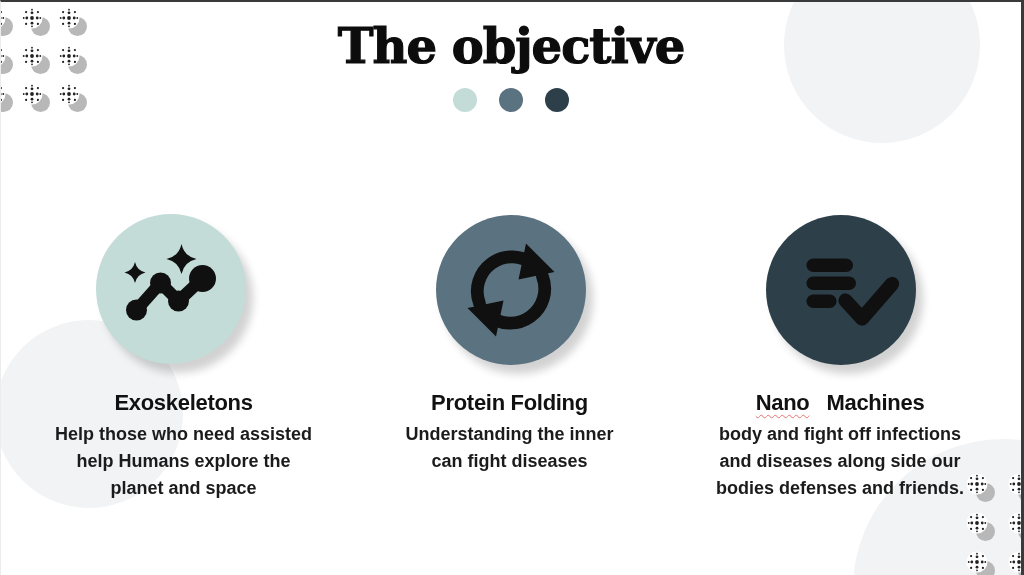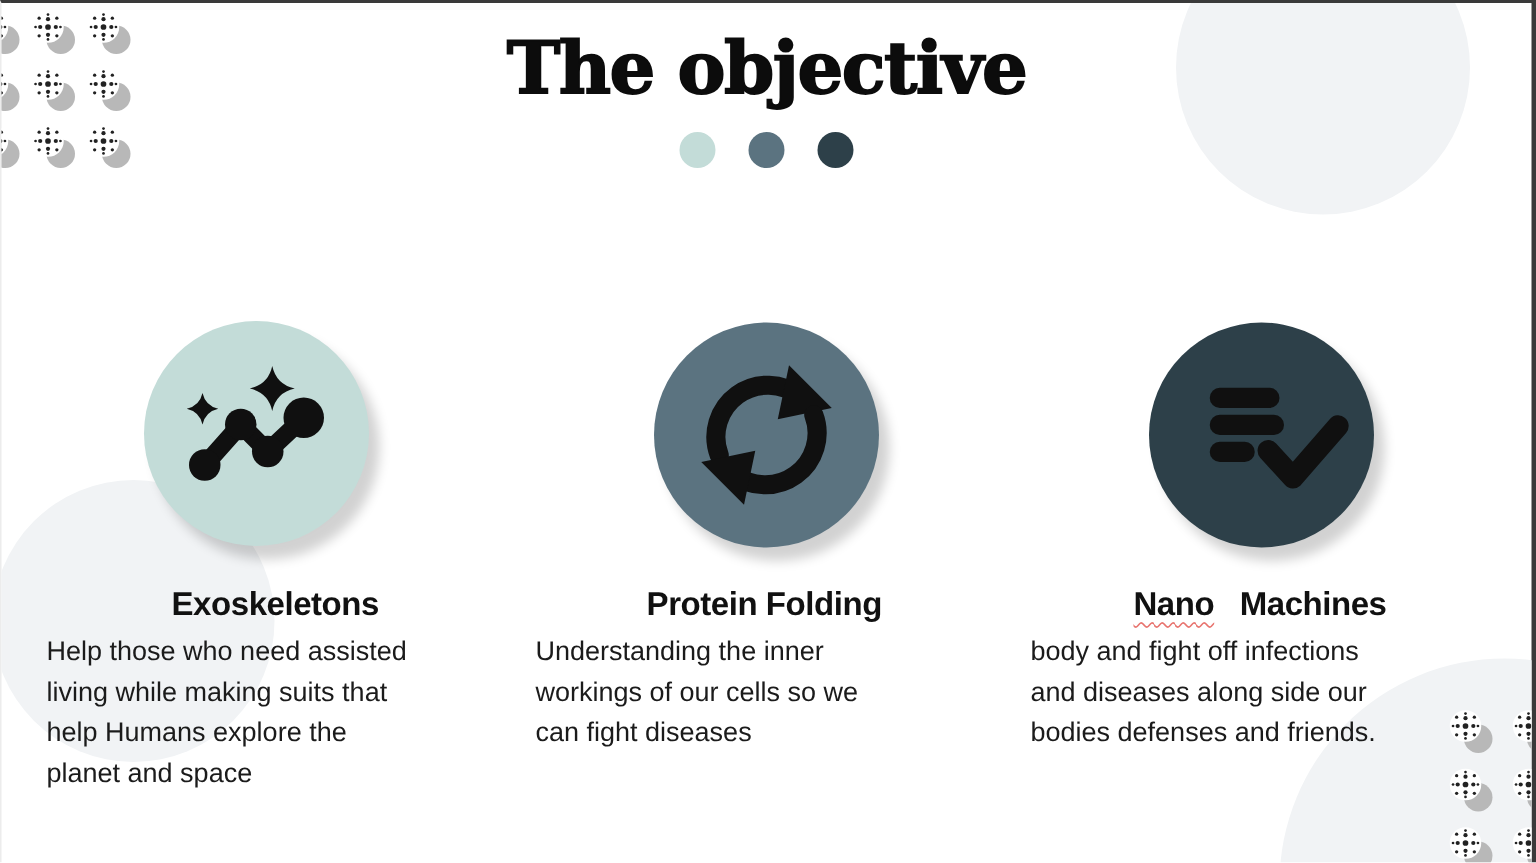--- a/index.html
+++ b/index.html
@@ -33,21 +33,21 @@
   .fc-2{left:435px;top:213px;}
   .fc-3{left:765px;top:213px;}
   .col{position:absolute;text-align:center;}
   .col-1{left:30px;width:305px;}
   .col-2{left:356px;width:305px;}
   .col-3{left:686px;width:306px;}
   .heading{
     position:absolute;top:388px;width:inherit;text-align:center;
     font-weight:bold;font-size:22px;letter-spacing:-0.3px;color:#111;
   }
-  .body-text{position:absolute;top:419px;width:inherit;text-align:left;font-size:18px;line-height:27px;color:#1b1b1b;}
+  .body-text{position:absolute;top:419px;width:inherit;text-align:center;font-size:18px;line-height:27px;color:#1b1b1b;font-weight:bold;}
   .misspelled{
     text-decoration:underline wavy #e8746f 1px;text-underline-offset:4px;margin-right:17px;
   }
   .stroke{fill:none;stroke:currentColor;stroke-linecap:round;stroke-linejoin:round;}
   .fill{fill:currentColor;stroke:none;}
 </style>
 </head>
 <body>
 
 <svg width="0" height="0" style="position:absolute">
@@ -166,31 +166,29 @@
       <rect class="fill" x="27" y="41" width="33" height="9" rx="4.5"></rect>
       <rect class="fill" x="27" y="53" width="20" height="9" rx="4.5"></rect>
       <path class="stroke" stroke-width="9.5" d="M 53,57 L 64,69 L 84,46"></path>
     </svg>
   </div>
 
   <div class="col col-1">
     <div class="heading">Exoskeletons</div>
     <div class="body-text">
       <div>Help those who need assisted</div>
-      <div>living while making suits that</div>
       <div>help Humans explore the</div>
       <div>planet and space</div>
     </div>
   </div>
 
   <div class="col col-2">
     <div class="heading">Protein Folding</div>
     <div class="body-text">
       <div>Understanding the inner</div>
-      <div>workings of our cells so we</div>
       <div>can fight diseases</div>
     </div>
   </div>
 
   <div class="col col-3">
     <div class="heading">
       <span class="misspelled">Nano</span><span>Machines</span>
     </div>
     <div class="body-text">
       <div>body and fight off infections</div>

